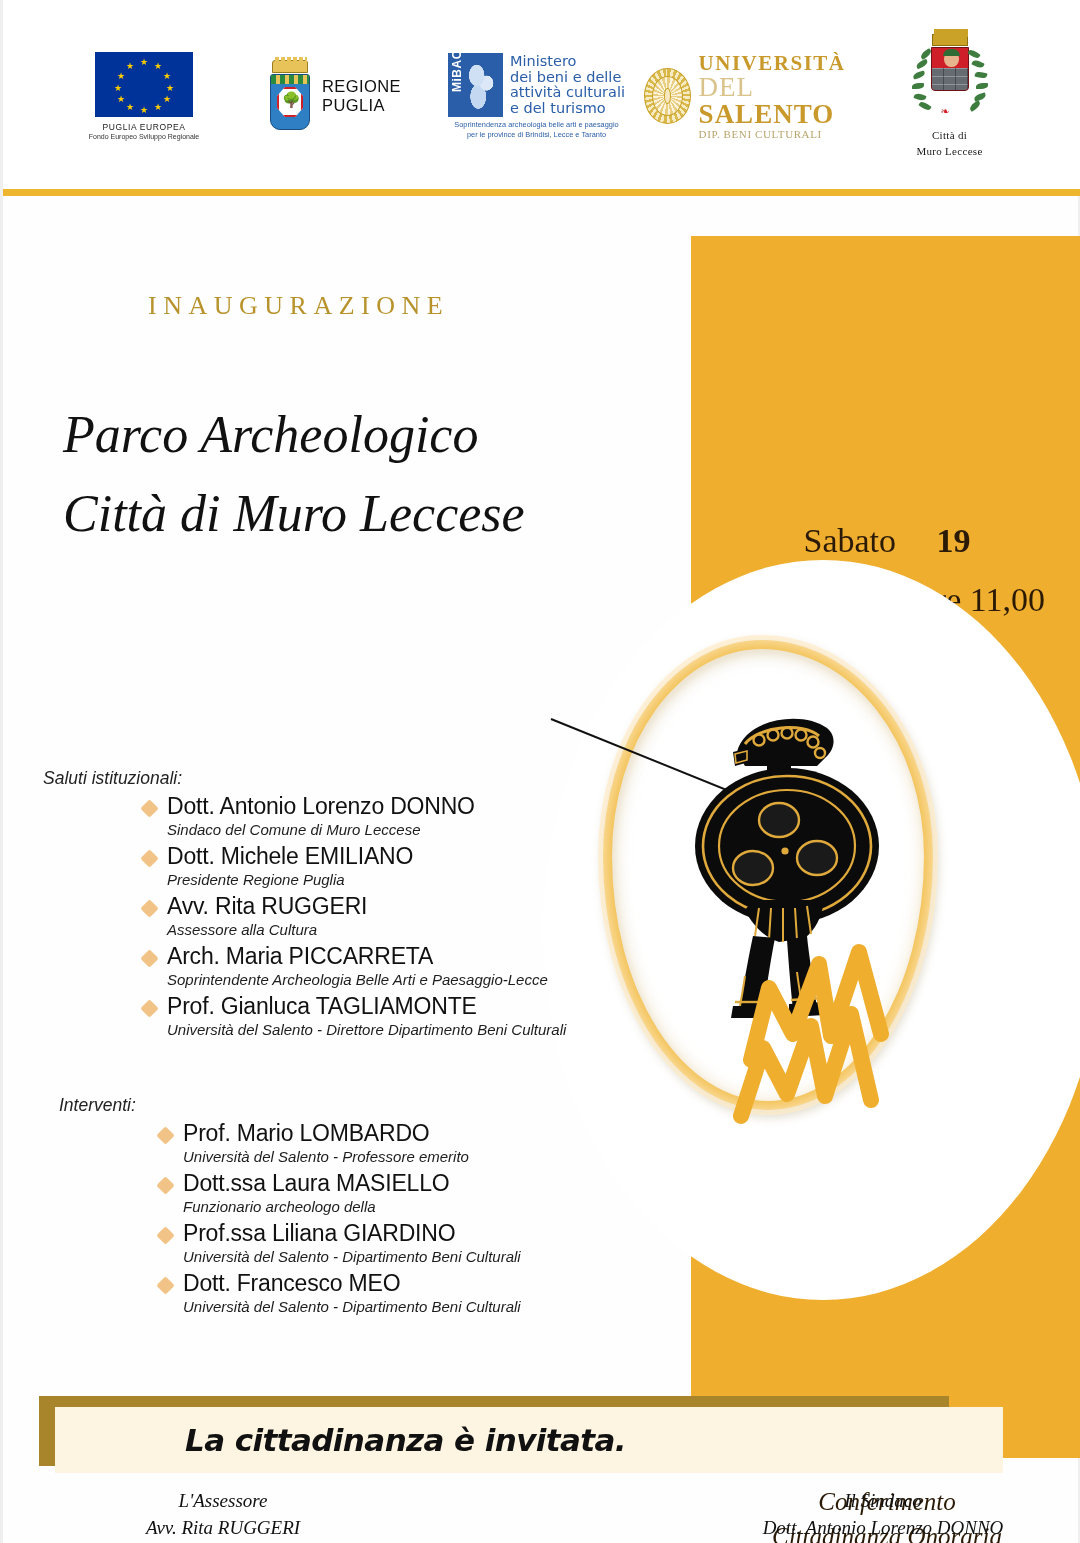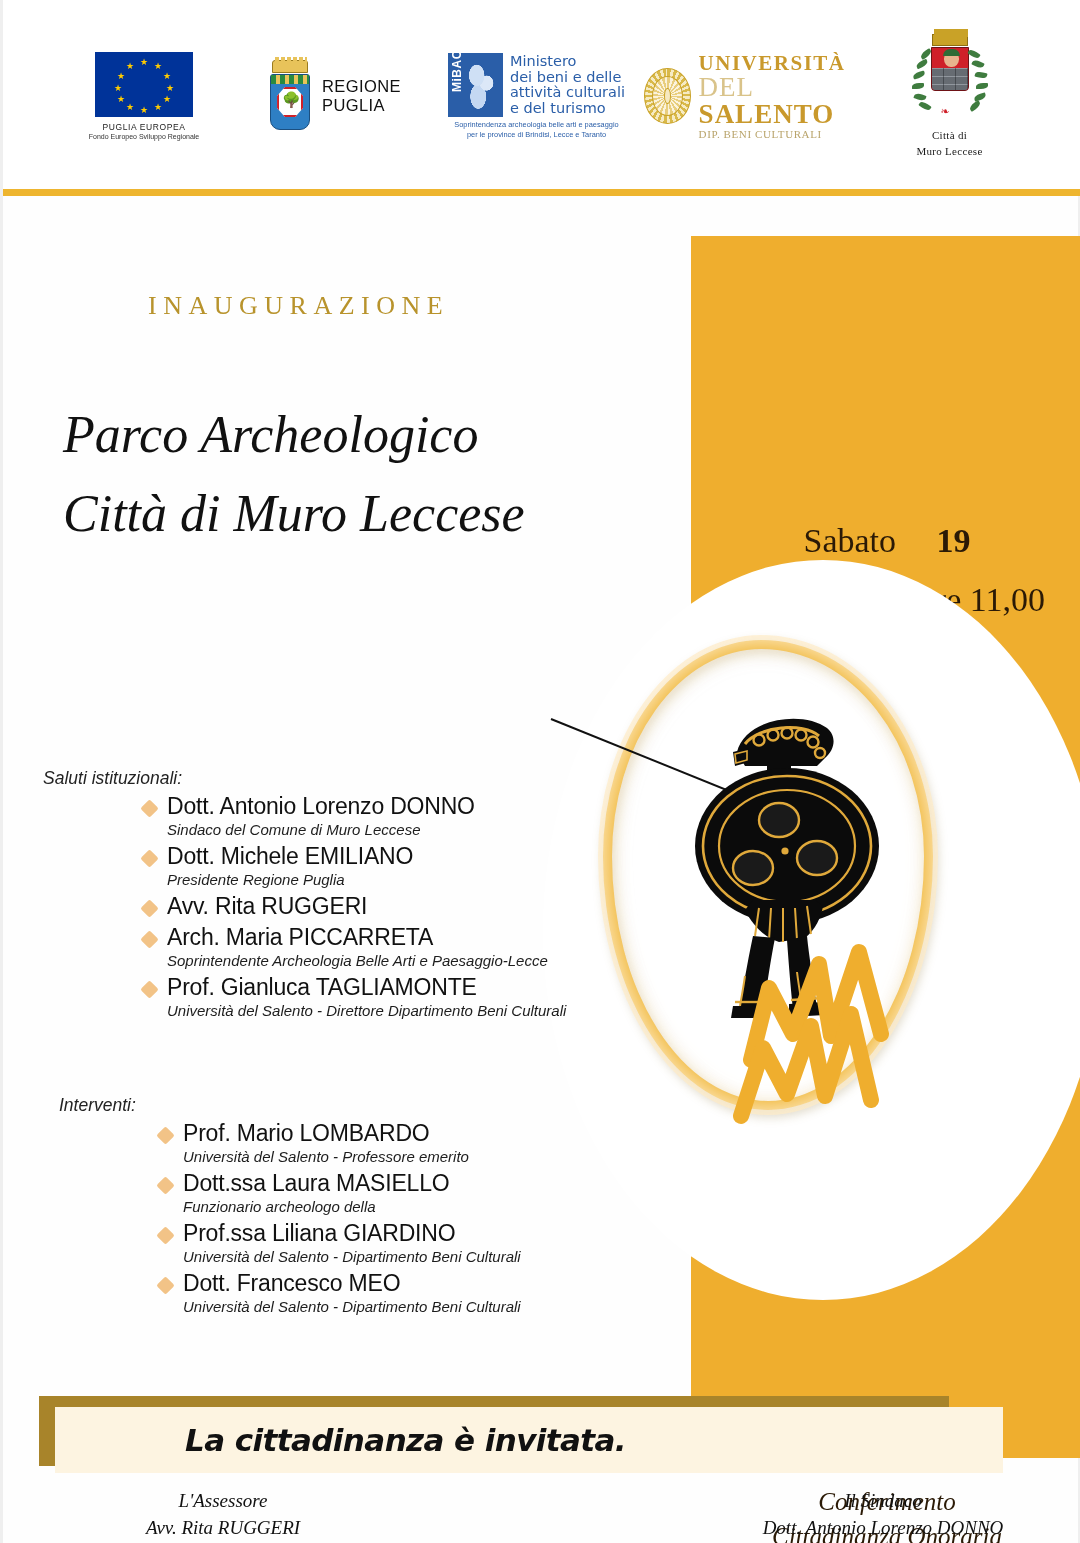--- a/index.html
+++ b/index.html
@@ -446,20 +446,21 @@
       <span class="bullet"></span>
       <span class="sp-txt">
         <span class="sp-name" style="display:block">Dott. Michele EMILIANO</span>
         <span class="sp-role" style="display:block">Presidente Regione Puglia</span>
       </span>
     </div>
     <div class="speaker">
       <span class="bullet"></span>
       <span class="sp-txt">
         <span class="sp-name" style="display:block">Avv. Rita RUGGERI</span>
+        <span class="sp-role" style="display:block">Assessore alla Cultura</span>
       </span>
     </div>
     <div class="speaker">
       <span class="bullet"></span>
       <span class="sp-txt">
         <span class="sp-name" style="display:block">Arch. Maria PICCARRETA</span>
         <span class="sp-role" style="display:block">Soprintendente Archeologia Belle Arti e Paesaggio-Lecce</span>
       </span>
     </div>
     <div class="speaker">

